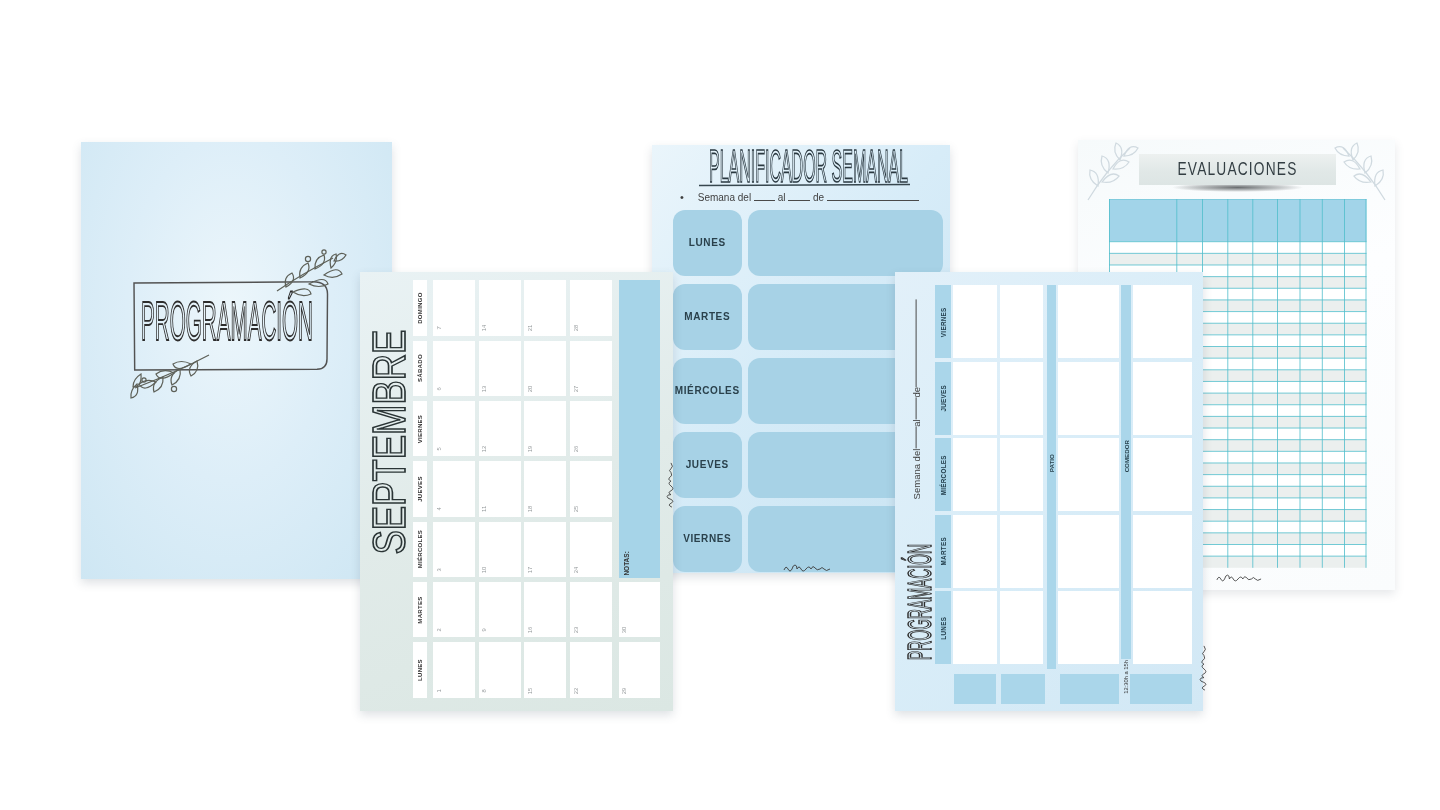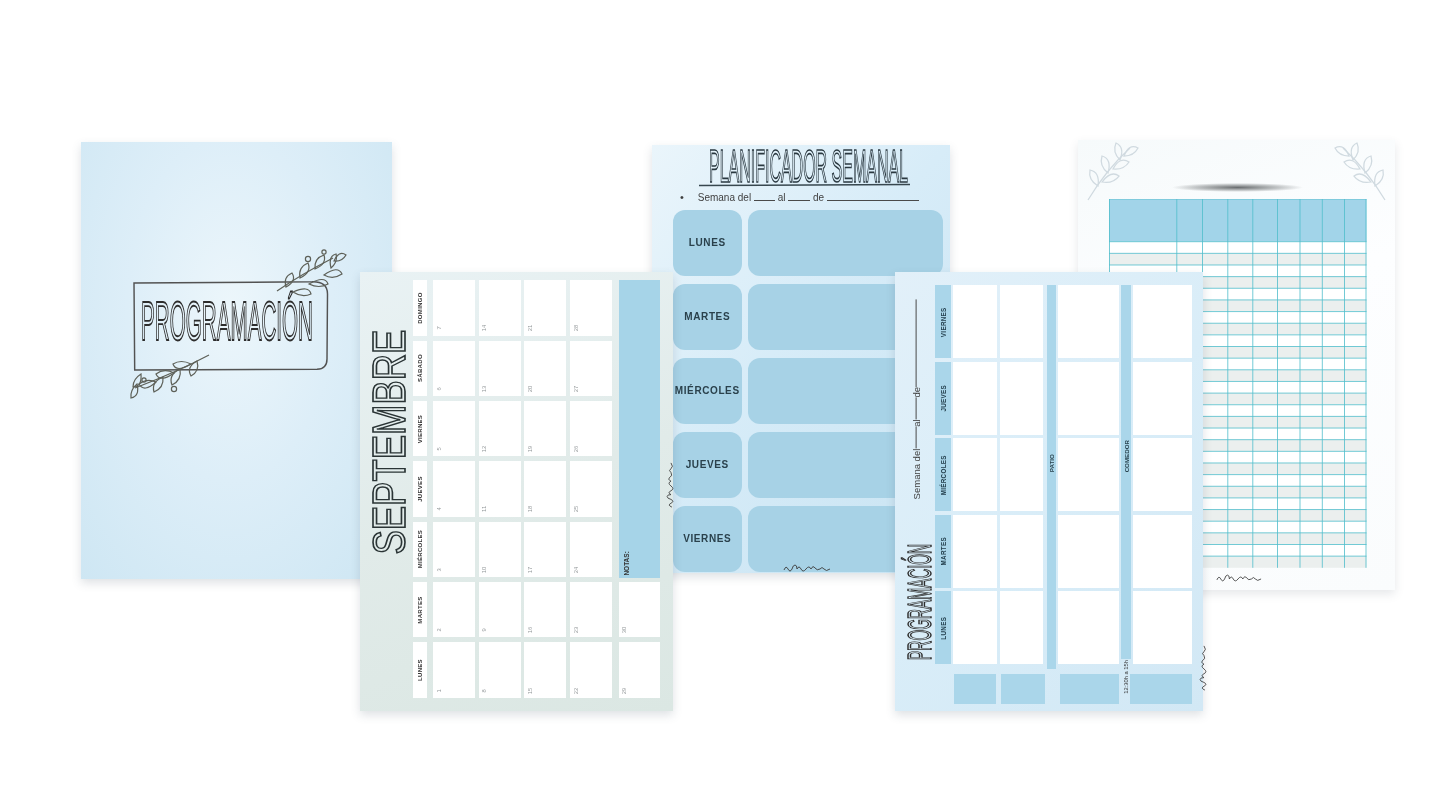--- a/index.html
+++ b/index.html
@@ -174,20 +174,23 @@
   <path d="M307 60 Q289 30 265 8"></path>
   <path d="M297 46 q10 -6 8 -16 q-10 2 -8 16z"></path>
   <path d="M287 33 q9 -7 6 -17 q-10 3 -6 17z"></path>
   <path d="M275 20 q8 -8 4 -17 q-9 4 -4 17z"></path>
   <path d="M293 42 q-11 2 -17 -6 q8 -6 17 6z"></path>
   <path d="M282 29 q-11 1 -16 -7 q9 -6 16 7z"></path>
   <path d="M271 16 q-10 0 -14 -8 q9 -5 14 8z"></path>
  </g>
 </svg>
 <div class="abs" style="left:72px;top:42px;width:175px;height:13px;background:radial-gradient(ellipse 50% 46% at 50% 42%, rgba(70,74,76,0.8) 0%, rgba(105,110,112,0.38) 48%, rgba(150,155,157,0) 75%);"></div>
+<div class="abs" style="left:61px;top:14px;width:197px;height:31px;background:linear-gradient(180deg,#edf1f0 0%,#e1e8e7 55%,#dde5e4 100%);"><svg width="197" height="31" viewBox="0 0 197 31">
+          <text x="38.5" y="21.3" font-size="17.5" fill="#333e43" letter-spacing="1.5" textLength="120" lengthAdjust="spacingAndGlyphs">EVALUACIONES</text>
+        </svg></div>
 
 <svg class="abs" style="left:31px;top:58.6px;" width="258" height="369" viewBox="0 0 258 369">
 <rect x="0" y="0" width="257.5" height="42.7" fill="#a2d4e9"></rect>
 <rect x="0" y="42.70" width="257.5" height="11.65" fill="#ffffff"></rect>
 <rect x="0" y="54.35" width="257.5" height="11.65" fill="#ebefee"></rect>
 <rect x="0" y="65.99" width="257.5" height="11.65" fill="#ffffff"></rect>
 <rect x="0" y="77.64" width="257.5" height="11.65" fill="#ebefee"></rect>
 <rect x="0" y="89.28" width="257.5" height="11.65" fill="#ffffff"></rect>
 <rect x="0" y="100.93" width="257.5" height="11.65" fill="#ebefee"></rect>
 <rect x="0" y="112.58" width="257.5" height="11.65" fill="#ffffff"></rect>

